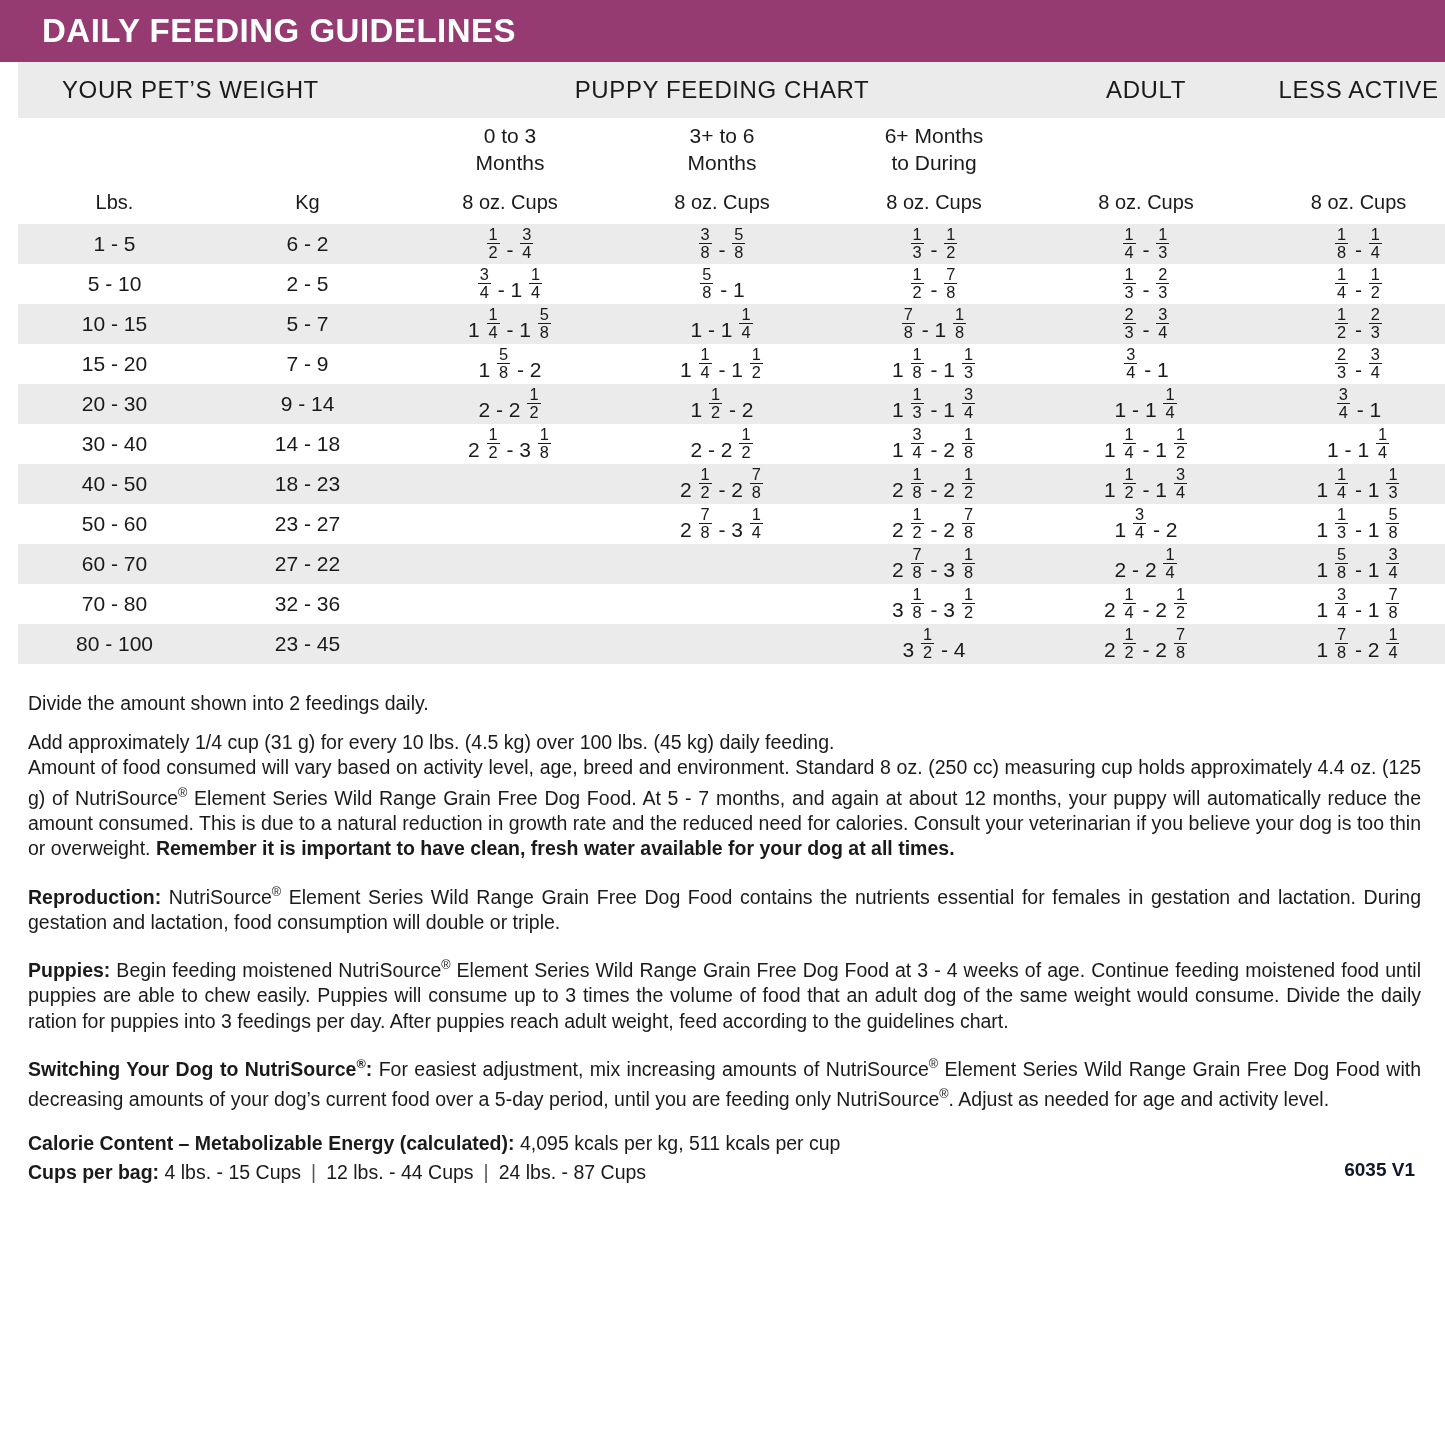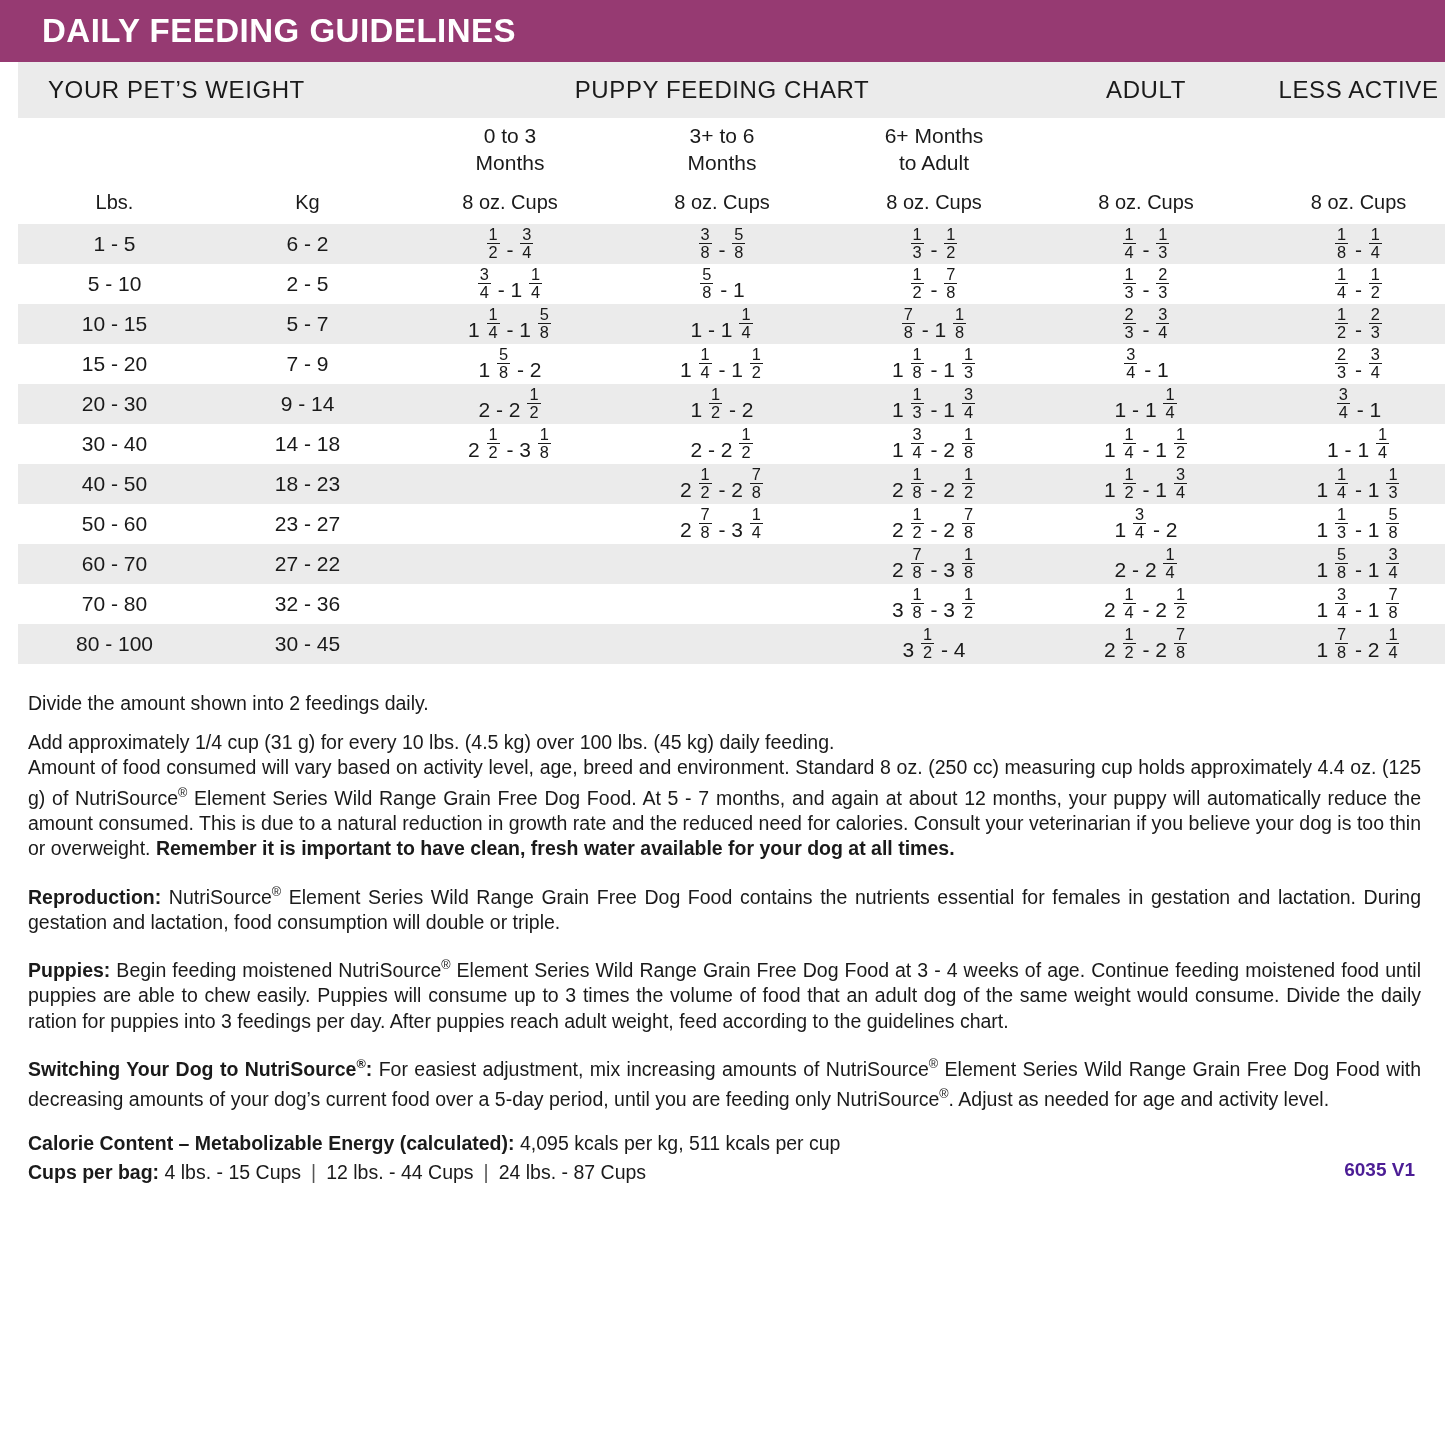--- a/index.html
+++ b/index.html
@@ -53,21 +53,21 @@
   .hdr-main {
     background: #ebebeb;
     height: 56px;
     font-size: 24px;
     font-weight: bold;
     letter-spacing: 0.6px;
     color: #1a1a1a;
   }
   .hdr-main .pet-weight {
     text-align: left;
-    padding-left: 30px;
+    padding-left: 44px;
   }
   .hdr-sub {
     background: #ffffff;
     height: 62px;
     font-size: 21px;
     line-height: 27px;
     color: #1a1a1a;
   }
   .hdr-cups {
     background: #ffffff;
@@ -137,21 +137,21 @@
   .calorie-block .lbl { font-weight: bold; }
   .cups-bag { margin-top: 2px; }
   .sep { margin: 0 10px; color: #555; }
 
   .footer-code {
     position: absolute;
     right: 30px;
     bottom: 14px;
     font-size: 19px;
     font-weight: bold;
-    color: #4c1d95;
+    color: #0f172a;
   }
 </style>
 </head>
 <body>
 
 <div class="page">
 
   <div class="title-bar">
     <span class="title-text">DAILY FEEDING GUIDELINES</span>
   </div>
@@ -178,21 +178,21 @@
         <td>
           <div>0 to 3</div>
           <div>Months</div>
         </td>
         <td>
           <div>3+ to 6</div>
           <div>Months</div>
         </td>
         <td>
           <div>6+ Months</div>
-          <div>to Adult</div>
+          <div>to During</div>
         </td>
         <td></td>
         <td></td>
       </tr>
       <tr class="hdr-cups">
         <td>Lbs.</td>
         <td>Kg</td>
         <td>8 oz. Cups</td>
         <td>8 oz. Cups</td>
         <td>8 oz. Cups</td>
@@ -286,21 +286,21 @@
           <td>70 - 80</td>
           <td>32 - 36</td>
           <td></td>
           <td></td>
           <td>3 <span class="frac"><span class="num">1</span><span class="den">8</span></span> - 3 <span class="frac"><span class="num">1</span><span class="den">2</span></span></td>
           <td>2 <span class="frac"><span class="num">1</span><span class="den">4</span></span> - 2 <span class="frac"><span class="num">1</span><span class="den">2</span></span></td>
           <td>1 <span class="frac"><span class="num">3</span><span class="den">4</span></span> - 1 <span class="frac"><span class="num">7</span><span class="den">8</span></span></td>
         </tr>
         <tr class="data-row row-alt">
           <td>80 - 100</td>
-          <td>30 - 45</td>
+          <td>23 - 45</td>
           <td></td>
           <td></td>
           <td>3 <span class="frac"><span class="num">1</span><span class="den">2</span></span> - 4</td>
           <td>2 <span class="frac"><span class="num">1</span><span class="den">2</span></span> - 2 <span class="frac"><span class="num">7</span><span class="den">8</span></span></td>
           <td>1 <span class="frac"><span class="num">7</span><span class="den">8</span></span> - 2 <span class="frac"><span class="num">1</span><span class="den">4</span></span></td>
         </tr>
       </tbody>
   </table>
 
   <div class="notes">

